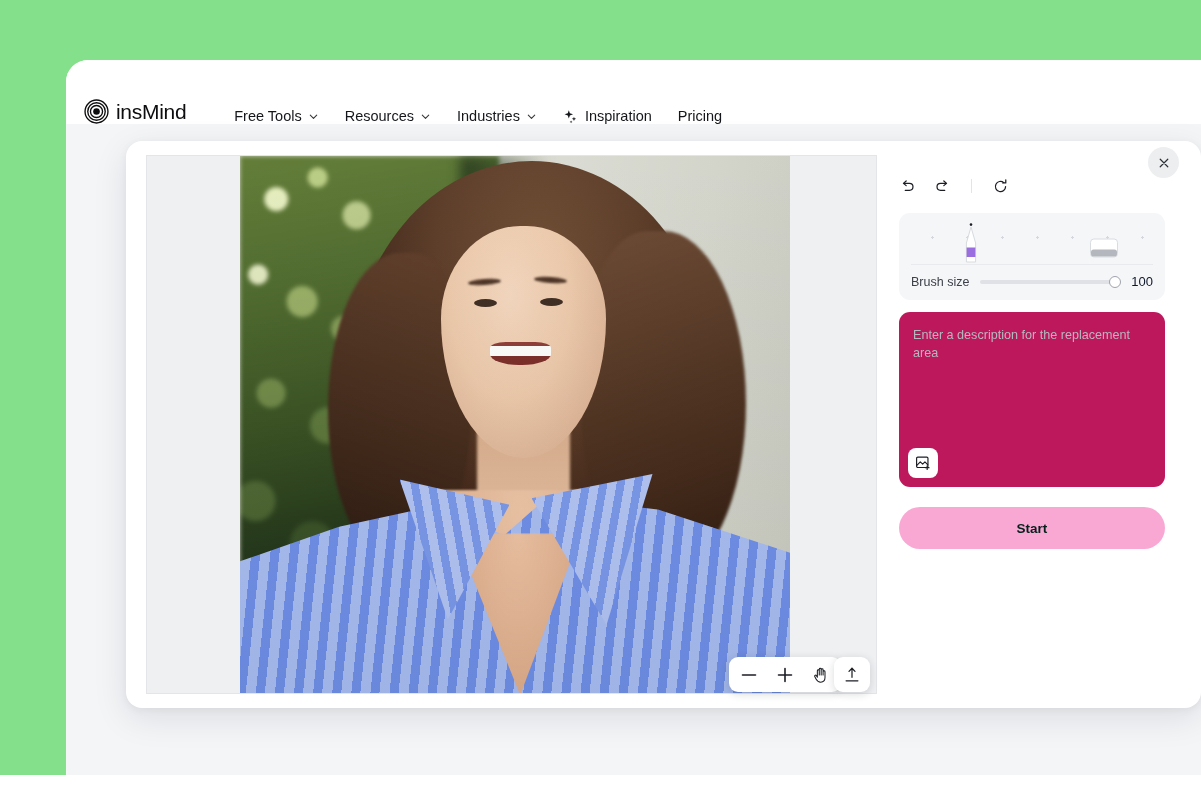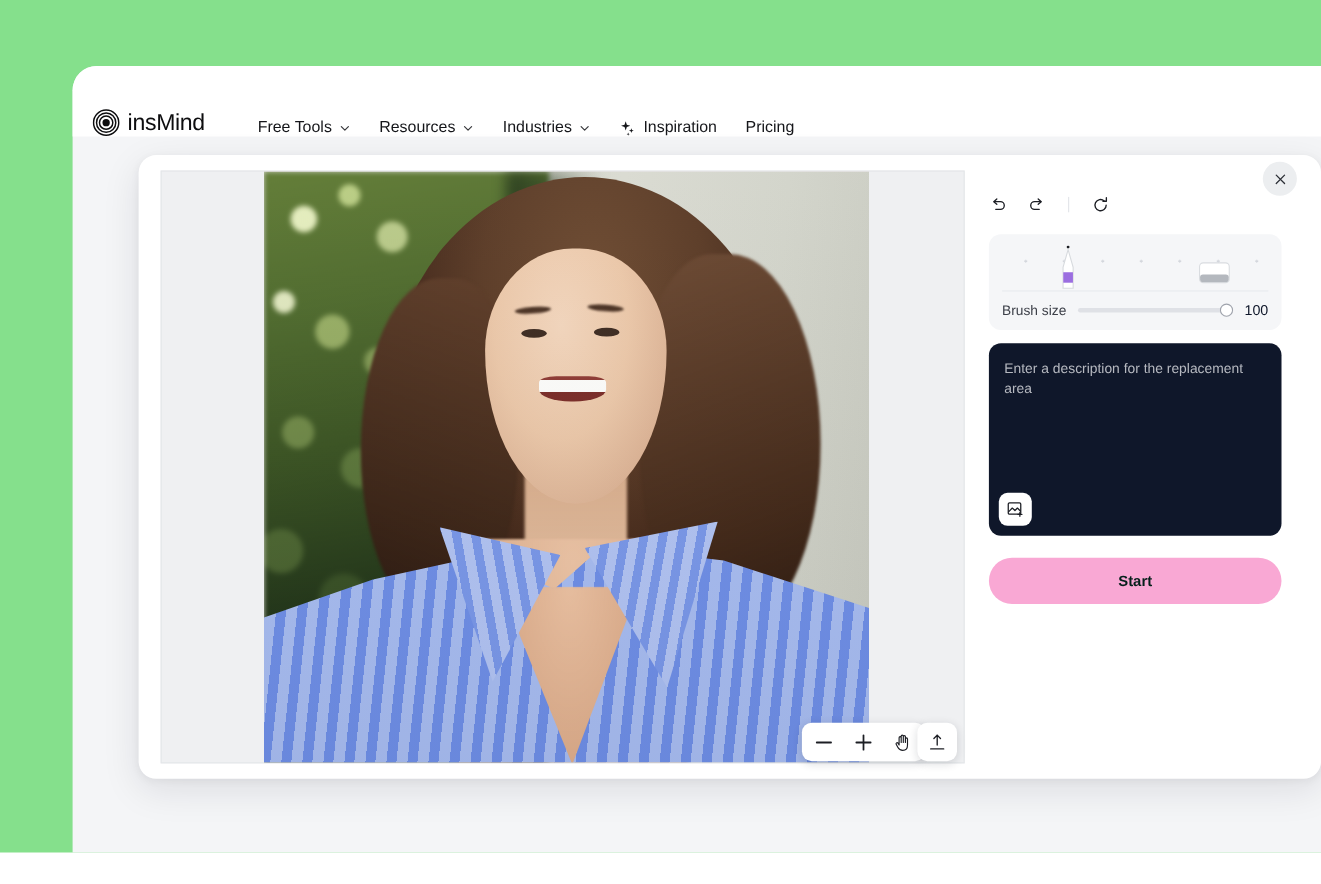--- a/index.html
+++ b/index.html
@@ -293,21 +293,21 @@
     width: 12px; height: 12px;
     border-radius: 50%;
     background: #fff;
     border: 1.3px solid #9fa3ac;
   }
   .slider-value { font-size: 13px; color: #0f172a; min-width: 26px; text-align: right; }
 
   .desc-box {
     position: relative;
     margin-top: 12px;
-    background: #0f172a;
+    background: #be185d;
     border-radius: 11px;
     height: 175px;
     padding: 14px 14px 0 14px;
   }
   .desc-ph {
     font-size: 12.6px;
     line-height: 18px;
     color: #b6b9c0;
     width: 238px;
   }

